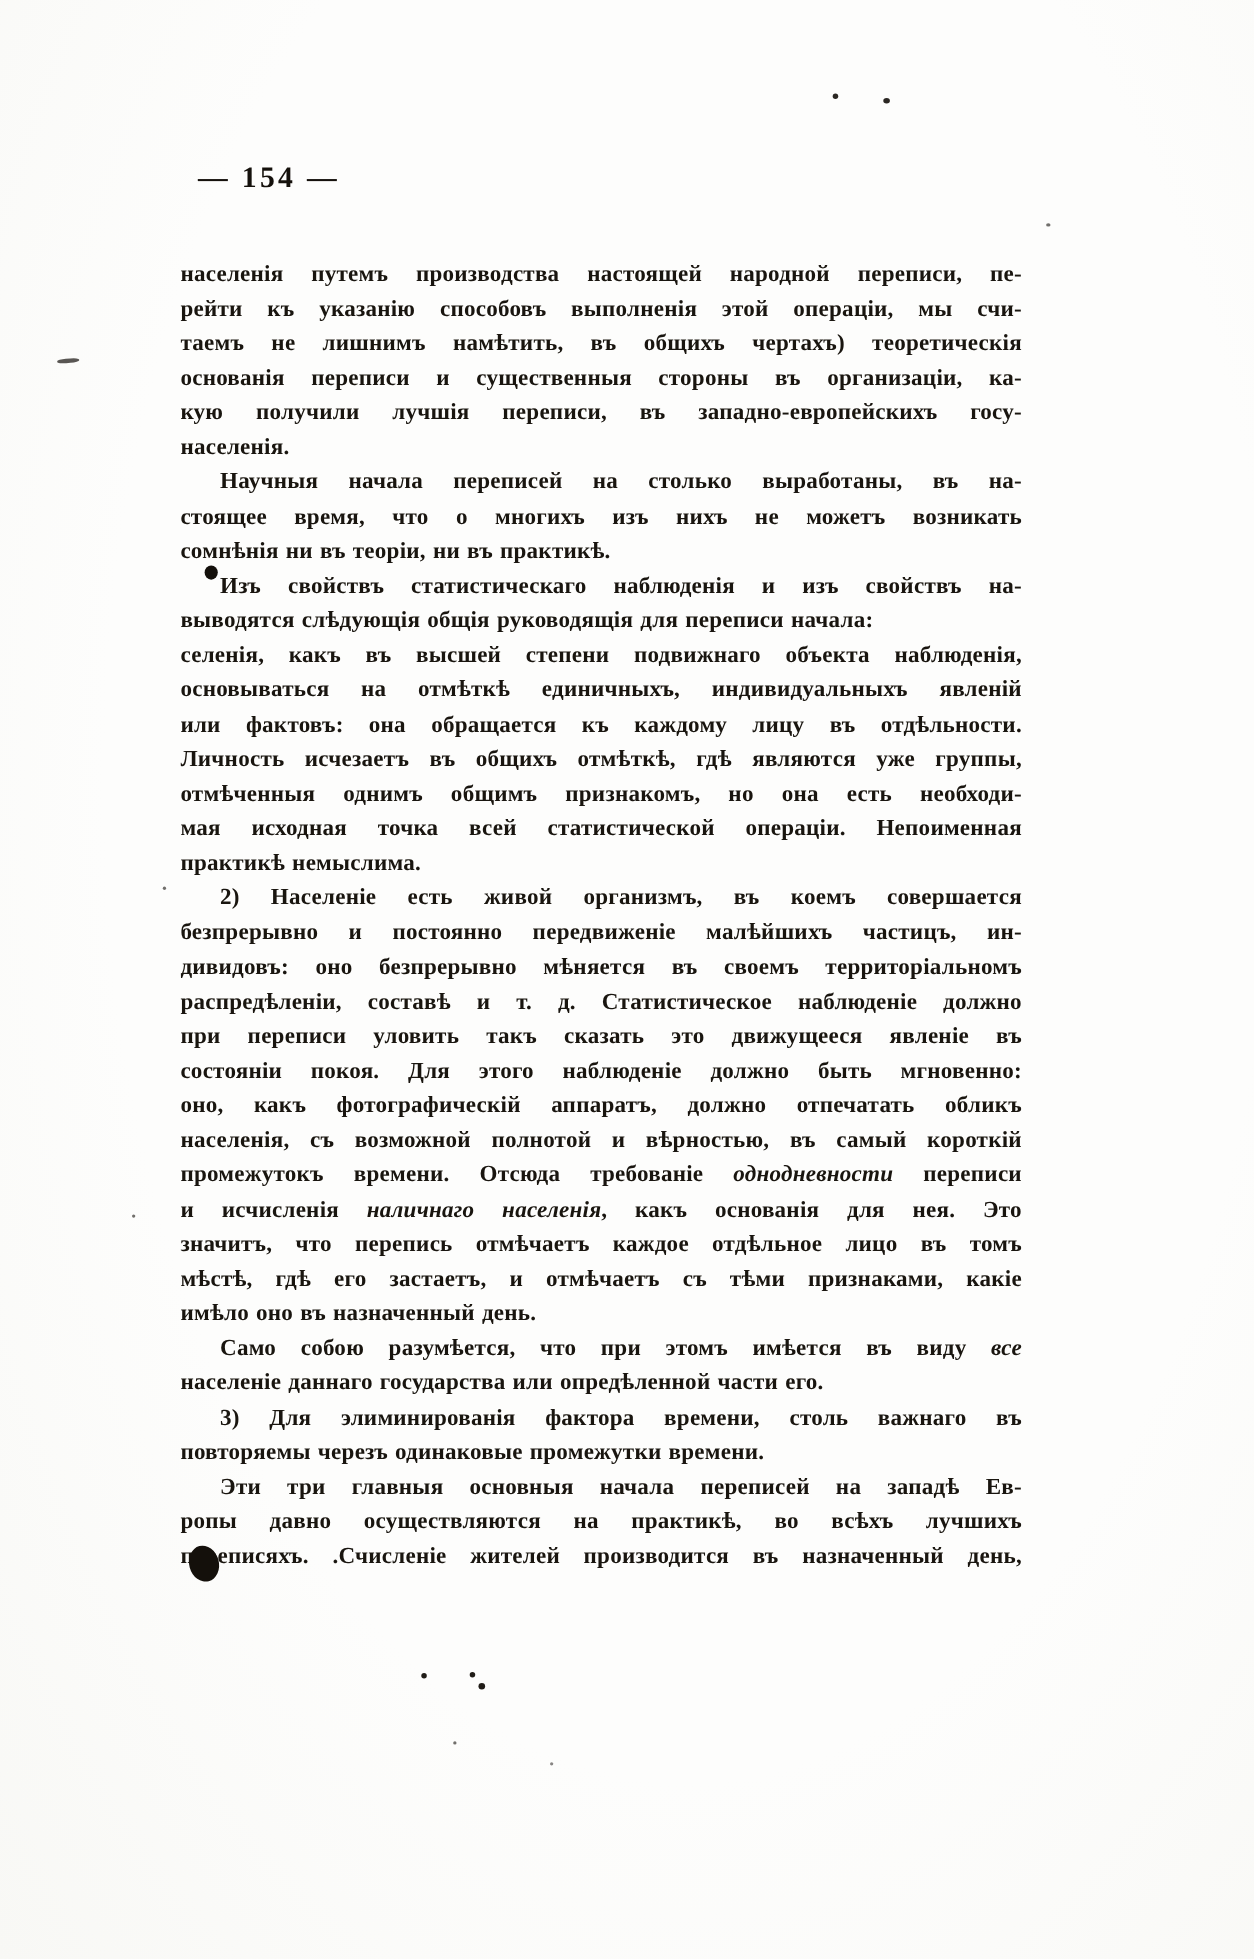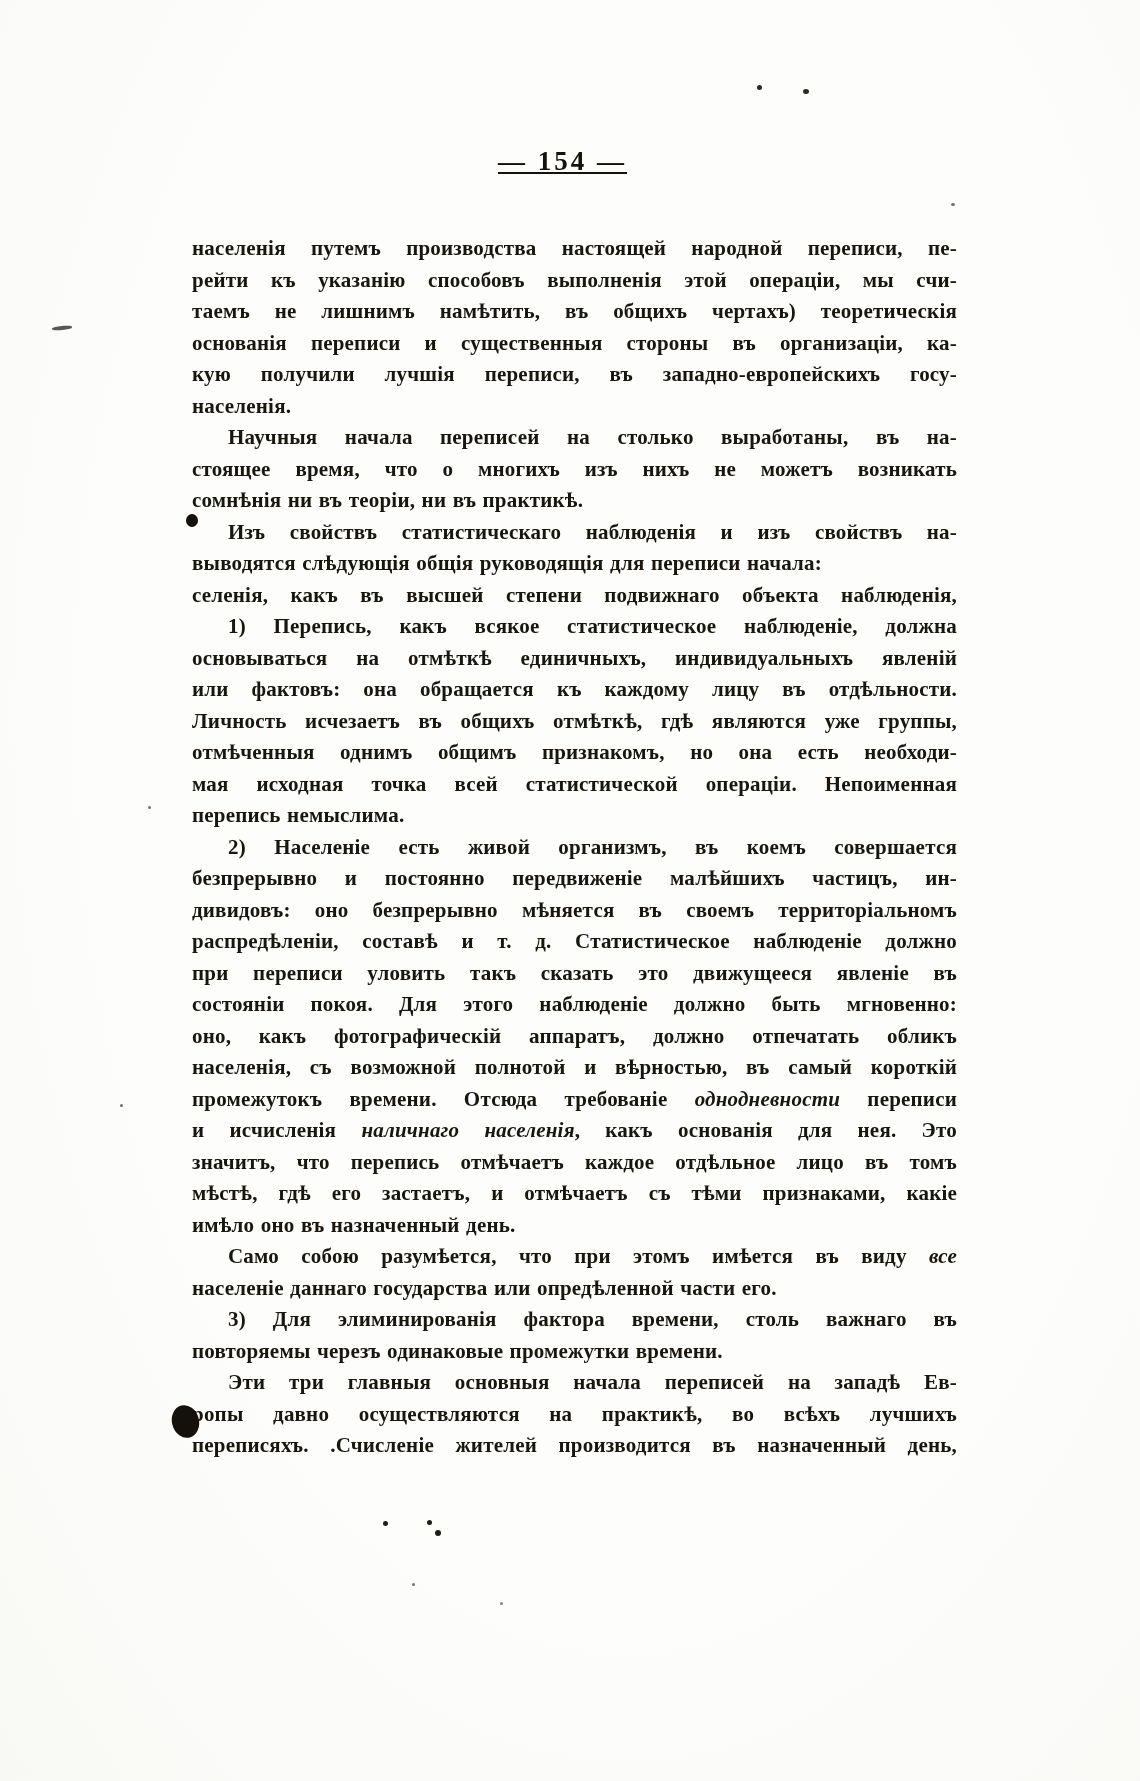--- a/index.html
+++ b/index.html
@@ -8,27 +8,25 @@
     width:1140px;height:1781px;
     margin:0 auto;
     background:#fcfcfb;
     background-image:radial-gradient(ellipse at 55% 40%, #fdfdfc 60%, #f8f8f5 100%);
     font-family:"Liberation Serif","DejaVu Serif",serif;
     color:#19150f;
     overflow:hidden;
   }
   .pageno{
     position:absolute;left:180px;top:146px;width:765px;
-    text-align:center;
     font-size:27px;font-weight:bold;letter-spacing:3px;
     color:#15110c;
-    text-decoration:underline;
   }
   .body-text{
-    position:absolute;left:192px;top:233px;width:765px;
+    position:absolute;left:164px;top:233px;width:765px;
     font-size:21px;font-weight:bold;
     line-height:31.5px;
     letter-spacing:0.2px;
     word-spacing:1px;
     text-rendering:optimizeLegibility;
   }
   .line{
     height:31.5px;
     overflow:hidden;
     text-align:justify;
@@ -52,27 +50,26 @@
       <div class="line"><span>таемъ не лишнимъ намѣтить, въ общихъ чертахъ) теоретическія</span></div>
       <div class="line"><span>основанія переписи и существенныя стороны въ организаціи, ка-</span></div>
       <div class="line"><span>кую получили лучшія переписи, въ западно-европейскихъ госу-</span></div>
       <div class="line end"><span>населенія.</span></div>
       <div class="line ind"><span>Научныя начала переписей на столько выработаны, въ на-</span></div>
       <div class="line"><span>стоящее время, что о многихъ изъ нихъ не можетъ возникать</span></div>
       <div class="line end"><span>сомнѣнія ни въ теоріи, ни въ практикѣ.</span></div>
       <div class="line ind"><span>Изъ свойствъ статистическаго наблюденія и изъ свойствъ на-</span></div>
       <div class="line end"><span>выводятся слѣдующія общія руководящія для переписи начала:</span></div>
       <div class="line"><span>селенія, какъ въ высшей степени подвижнаго объекта наблюденія,</span></div>
-      <div class="line ind"><span>1) Перепись, какъ всякое статистическое наблюденіе, должна</span></div>
       <div class="line"><span>основываться на отмѣткѣ единичныхъ, индивидуальныхъ явленій</span></div>
       <div class="line"><span>или фактовъ: она обращается къ каждому лицу въ отдѣльности.</span></div>
       <div class="line"><span>Личность исчезаетъ въ общихъ отмѣткѣ, гдѣ являются уже группы,</span></div>
       <div class="line"><span>отмѣченныя однимъ общимъ признакомъ, но она есть необходи-</span></div>
       <div class="line"><span>мая исходная точка всей статистической операціи. Непоименная</span></div>
-      <div class="line end"><span>перепись немыслима.</span></div>
+      <div class="line end"><span>практикѣ немыслима.</span></div>
       <div class="line ind"><span>2) Населеніе есть живой организмъ, въ коемъ совершается</span></div>
       <div class="line"><span>безпрерывно и постоянно передвиженіе малѣйшихъ частицъ, ин-</span></div>
       <div class="line"><span>дивидовъ: оно безпрерывно мѣняется въ своемъ территоріальномъ</span></div>
       <div class="line"><span>распредѣленіи, составѣ и т. д. Статистическое наблюденіе должно</span></div>
       <div class="line"><span>при переписи уловить такъ сказать это движущееся явленіе въ</span></div>
       <div class="line"><span>состояніи покоя. Для этого наблюденіе должно быть мгновенно:</span></div>
       <div class="line"><span>оно, какъ фотографическій аппаратъ, должно отпечатать обликъ</span></div>
       <div class="line"><span>населенія, съ возможной полнотой и вѣрностью, въ самый короткій</span></div>
       <div class="line"><span>промежутокъ времени. Отсюда требованіе </span><i class="it">однодневности</i><span> переписи</span></div>
       <div class="line"><span>и исчисленія </span><i class="it">наличнаго населенія</i><span>, какъ основанія для нея. Это</span></div>

